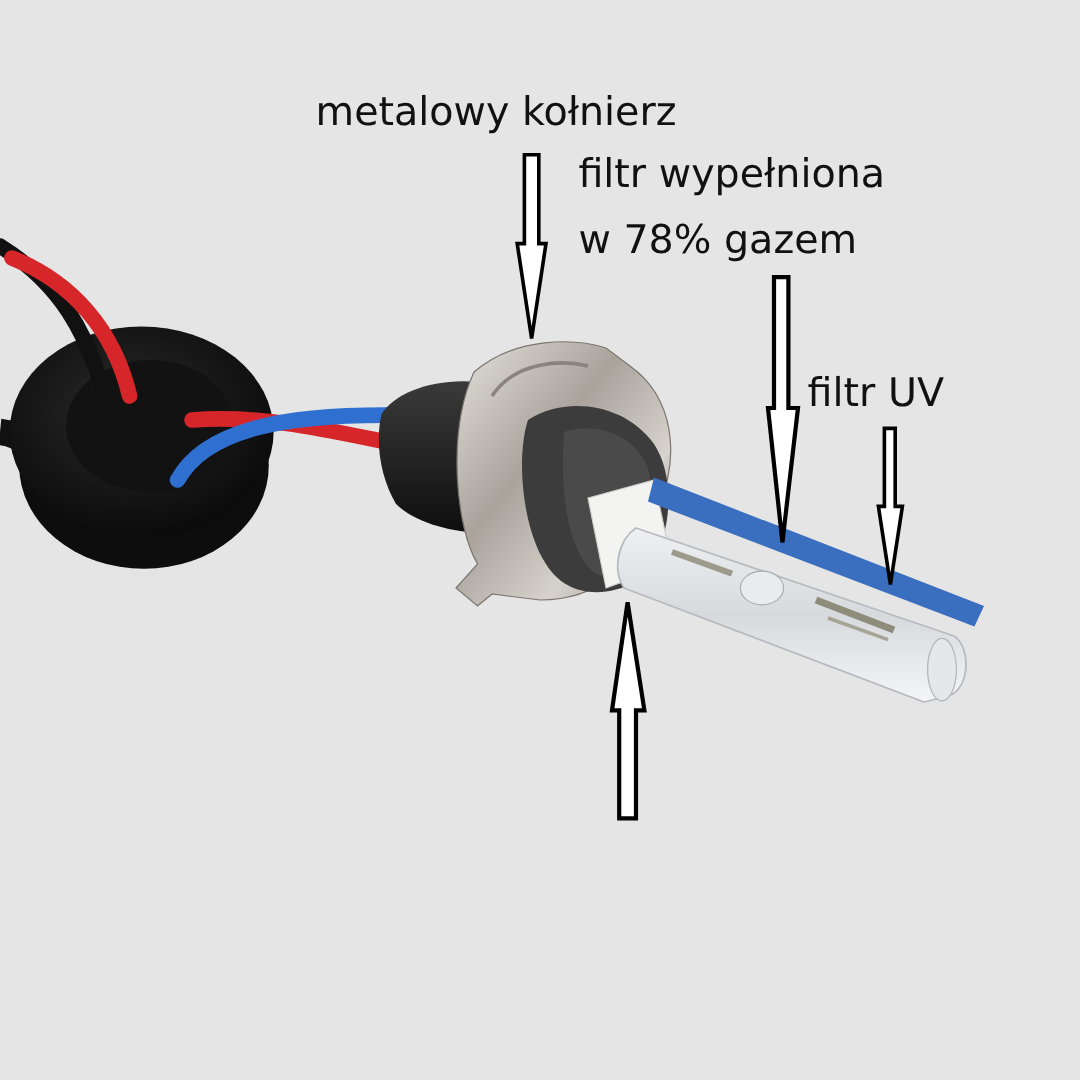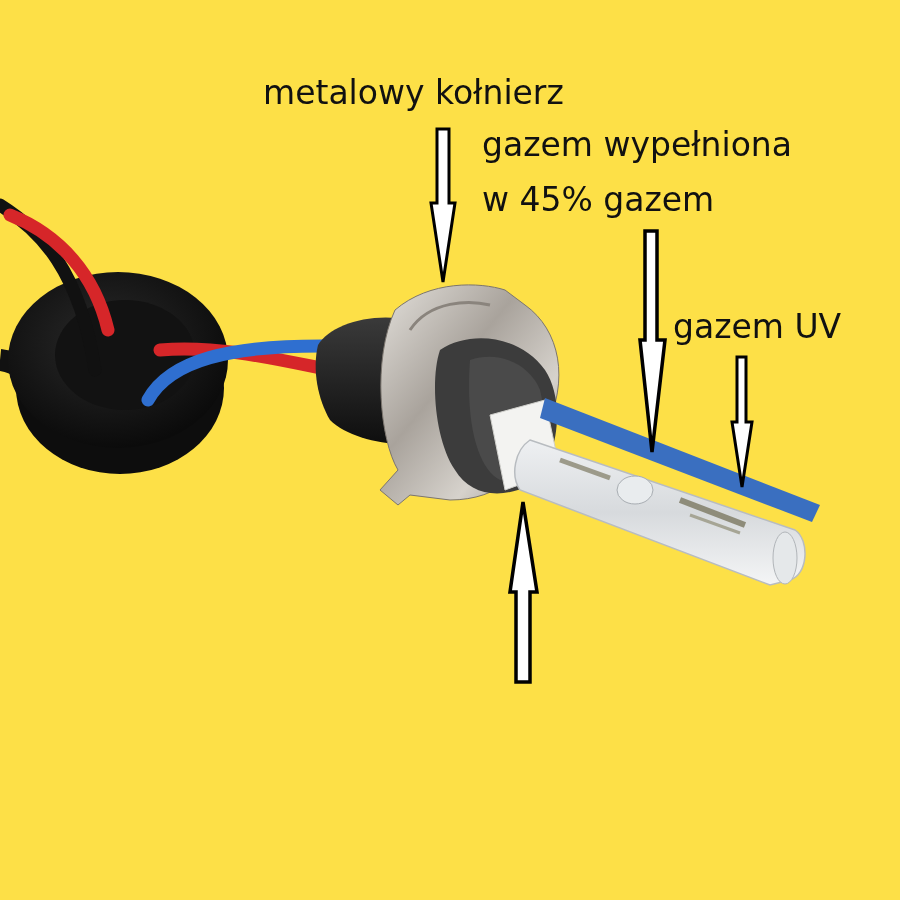--- a/index.html
+++ b/index.html
@@ -1,16 +1,16 @@
 <!DOCTYPE html>
 <html><head>
 <meta charset="utf-8">
 <style>
   html, body { margin: 0; padding: 0; background: #ffffff; }
-  .stage { position: relative; width: 900px; height: 900px; overflow: hidden; background: #fde047; font-family: "DejaVu Sans", "Liberation Sans", sans-serif; }
+  .stage { position: relative; width: 900px; height: 900px; overflow: hidden; background: #e5e5e5; font-family: "DejaVu Sans", "Liberation Sans", sans-serif; }
   .photo { position: absolute; left: 0; top: 0; }
   .label { position: absolute; color: #111; font-size: 33px; line-height: 1; white-space: nowrap; letter-spacing: 0px; }
   .arrow { position: absolute; left: 0; top: 0; }
 </style>
 </head>
 <body>
 
 <div class="stage">
 
   <svg class="photo" width="900" height="900" viewBox="0 0 900 900">
@@ -90,16 +90,16 @@
     <path d="M437,129 L449,129 L449,203 L455,203 L443,282 L431,203 L437,203 Z" fill="#ffffff" stroke="#000" stroke-width="3" stroke-linejoin="miter"></path>
 
     <path d="M645,231 L657,231 L657,340 L665,340 L652,452 L640,340 L645,340 Z" fill="#ffffff" stroke="#000" stroke-width="3.5" stroke-linejoin="miter"></path>
 
     <path d="M737,357 L746,357 L746,422 L752,422 L742,487 L732,422 L737,422 Z" fill="#ffffff" stroke="#000" stroke-width="3" stroke-linejoin="miter"></path>
 
     <path d="M516,682 L530,682 L530,592 L537,592 L523,502 L510,592 L516,592 Z" fill="#ffffff" stroke="#000" stroke-width="3.5" stroke-linejoin="miter"></path>
   </svg>
 
   <div class="label" style="left:263px; top:76px;">metalowy kołnierz</div>
-  <div class="label" style="left:482px; top:128px;">gazem wypełniona</div>
-  <div class="label" style="left:482px; top:183px;">w 45% gazem</div>
-  <div class="label" style="left:673px; top:310px;">gazem UV</div>
+  <div class="label" style="left:482px; top:128px;">filtr wypełniona</div>
+  <div class="label" style="left:482px; top:183px;">w 78% gazem</div>
+  <div class="label" style="left:673px; top:310px;">filtr UV</div>
 </div>
 
 </body></html>

